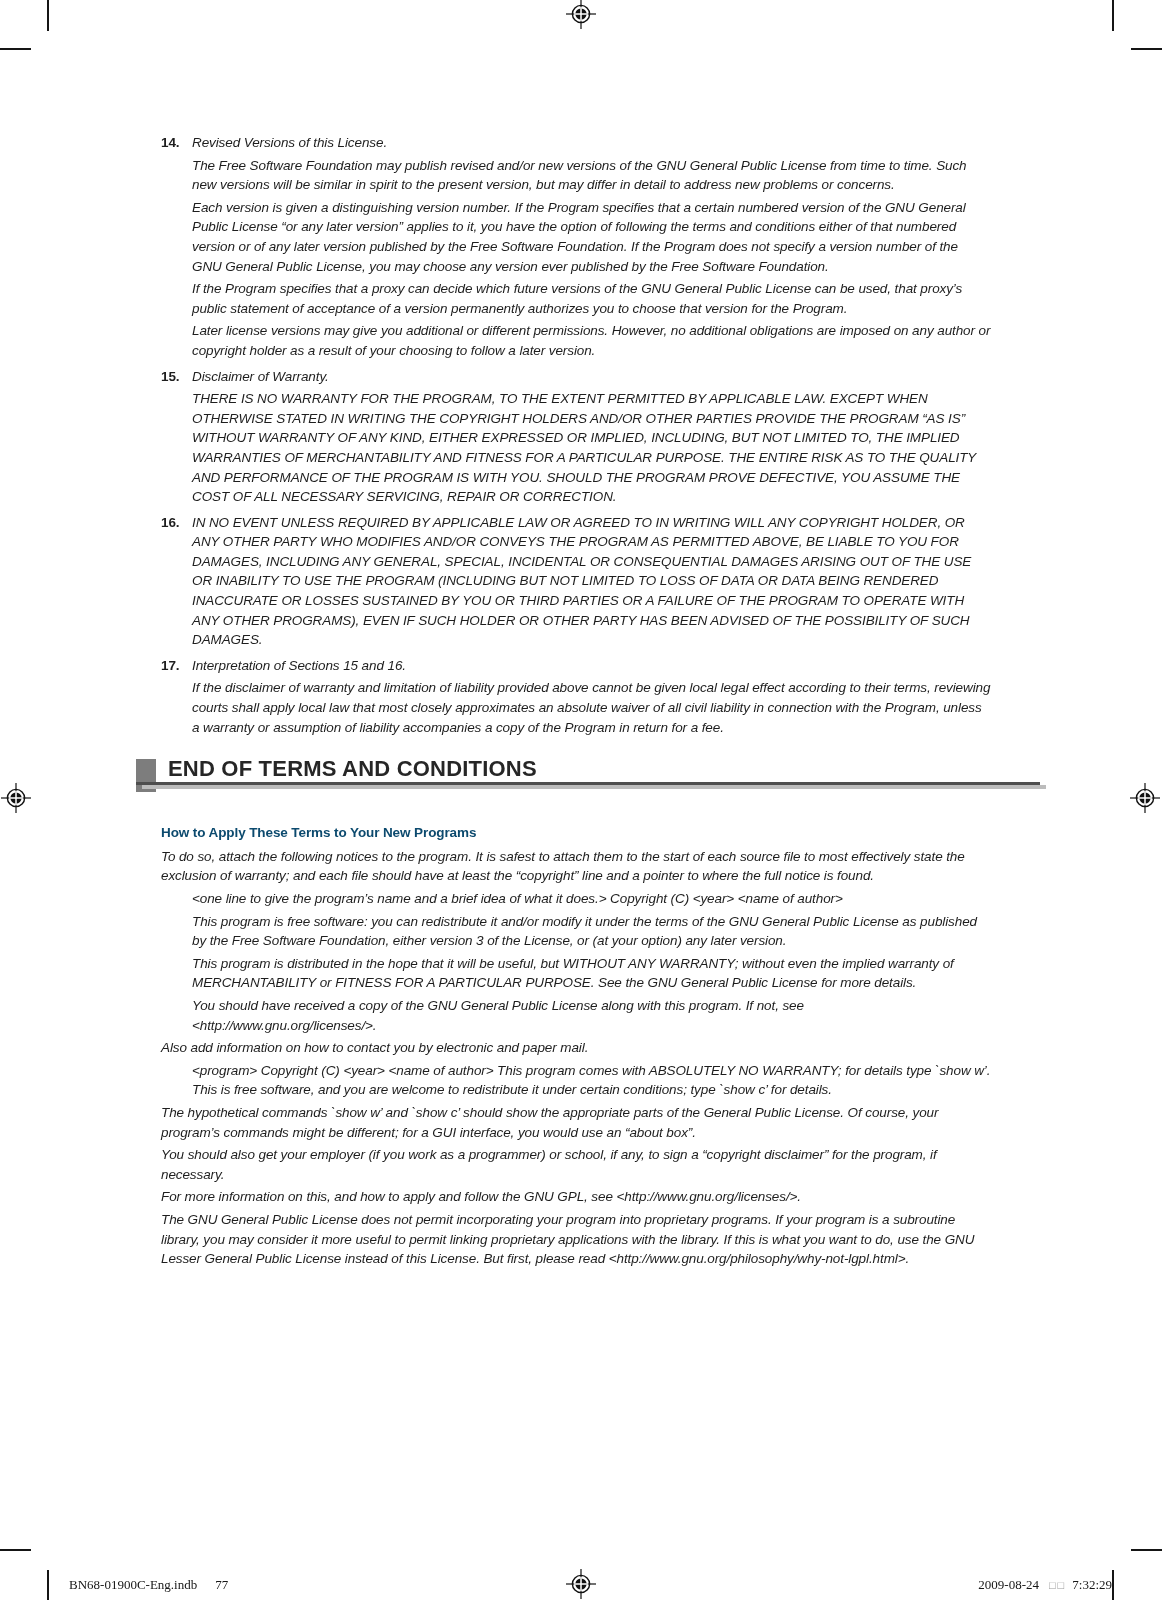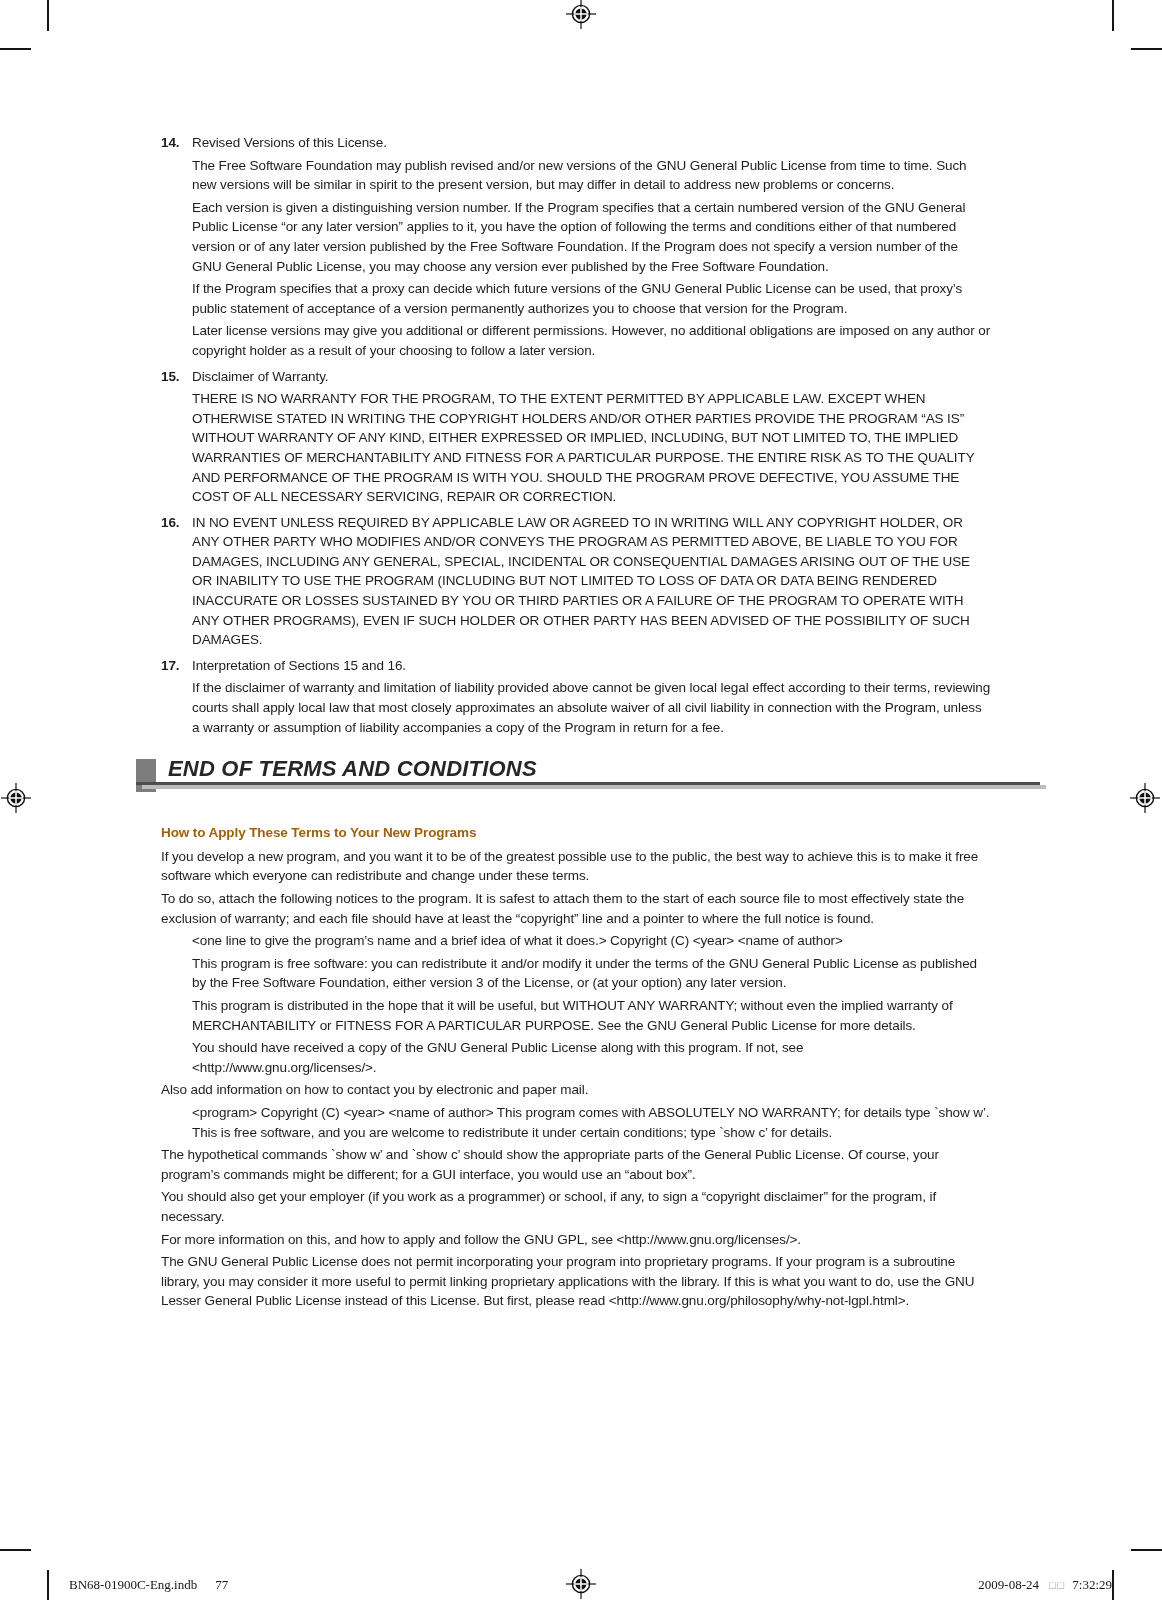--- a/index.html
+++ b/index.html
@@ -23,30 +23,30 @@
   .regmark.bottom { left:566px;  top:1569px;}
   .regmark.left   { left:1px;    top:783px; }
   .regmark.right  { left:1130px; top:783px; }
   
   .content {
     position:absolute; left:161px; top:133px; width:830px;
     font-size:13.5px; line-height:19.6px; letter-spacing:-0.1px;
   }
   .sec { position:relative; padding-left:31px; margin:0 0 6px 0; }
   .sec-num { position:absolute; left:0; top:0; font-weight:bold; }
-  .para { margin:0 0 3px 0; }
+  .para { margin:0 0 3px 0;font-style:italic; }
   .indent { margin-left:31px; }
   
   .banner { position:relative; margin:22px 0 18px -25px; width:904px; height:46px; }
   .banner-square { position:absolute; left:0; top:0; width:20px; height:33px; background:#7d7d7d; }
   .banner-title { position:absolute; left:32px; top:0; font-size:22px; font-weight:bold;
-                  color:#262626; letter-spacing:0.2px; white-space:nowrap;font-style:italic; }
+                  color:#262626; letter-spacing:0.2px; white-space:nowrap; }
   .banner-rule { position:absolute; left:0; top:23px; width:904px; height:3px; background:#4e4e4e; }
   .banner-rule::after { content:""; position:absolute; left:6px; top:3px; width:100%; height:4px; background:#bcbcbc; }
-  .howto-heading { font-weight:bold; font-size:13.5px; margin:0 0 4px 0; color:#a16207; }
+  .howto-heading { font-weight:bold; font-size:13.5px; margin:0 0 4px 0; color:#0c4a6e; }
   
   .footer-left, .footer-right {
     position:absolute; top:1577px; font-family:"Liberation Serif", serif;
     font-size:13px; color:#161616; white-space:nowrap;
   }
   .footer-left  { left:69px; }
   .footer-right { right:50px; }
   .footer-page  { margin-left:18px; }
   .missing-glyphs { color:#9a9a9a; font-size:11px; letter-spacing:2px; margin:0 6px 0 10px; }
 </style>
@@ -117,21 +117,20 @@
   </div>
 
   <div class="banner">
     <span class="banner-square"></span>
     <span class="banner-title">END OF TERMS AND CONDITIONS</span>
     <span class="banner-rule"></span>
   </div>
 
   <div>
     <div class="howto-heading">How to Apply These Terms to Your New Programs</div>
-    <div class="para">If you develop a new program, and you want it to be of the greatest possible use to the public, the best way to achieve this is to make it free software which everyone can redistribute and change under these terms.</div>
     <div class="para">To do so, attach the following notices to the program. It is safest to attach them to the start of each source file to most effectively state the exclusion of warranty; and each file should have at least the “copyright” line and a pointer to where the full notice is found.</div>
     <div class="para indent">&lt;one line to give the program’s name and a brief idea of what it does.&gt; Copyright (C) &lt;year&gt; &lt;name of author&gt;</div>
     <div class="para indent">This program is free software: you can redistribute it and/or modify it under the terms of the GNU General Public License as published by the Free Software Foundation, either version 3 of the License, or (at your option) any later version.</div>
     <div class="para indent">This program is distributed in the hope that it will be useful, but WITHOUT ANY WARRANTY; without even the implied warranty of MERCHANTABILITY or FITNESS FOR A PARTICULAR PURPOSE. See the GNU General Public License for more details.</div>
     <div class="para indent">You should have received a copy of the GNU General Public License along with this program. If not, see &lt;http://www.gnu.org/licenses/&gt;.</div>
     <div class="para">Also add information on how to contact you by electronic and paper mail.</div>
     <div class="para indent">&lt;program&gt; Copyright (C) &lt;year&gt; &lt;name of author&gt; This program comes with ABSOLUTELY NO WARRANTY; for details type `show w’. This is free software, and you are welcome to redistribute it under certain conditions; type `show c’ for details.</div>
     <div class="para">The hypothetical commands `show w’ and `show c’ should show the appropriate parts of the General Public License. Of course, your program’s commands might be different; for a GUI interface, you would use an “about box”.</div>
     <div class="para">You should also get your employer (if you work as a programmer) or school, if any, to sign a “copyright disclaimer” for the program, if necessary.</div>
     <div class="para">For more information on this, and how to apply and follow the GNU GPL, see &lt;http://www.gnu.org/licenses/&gt;.</div>

